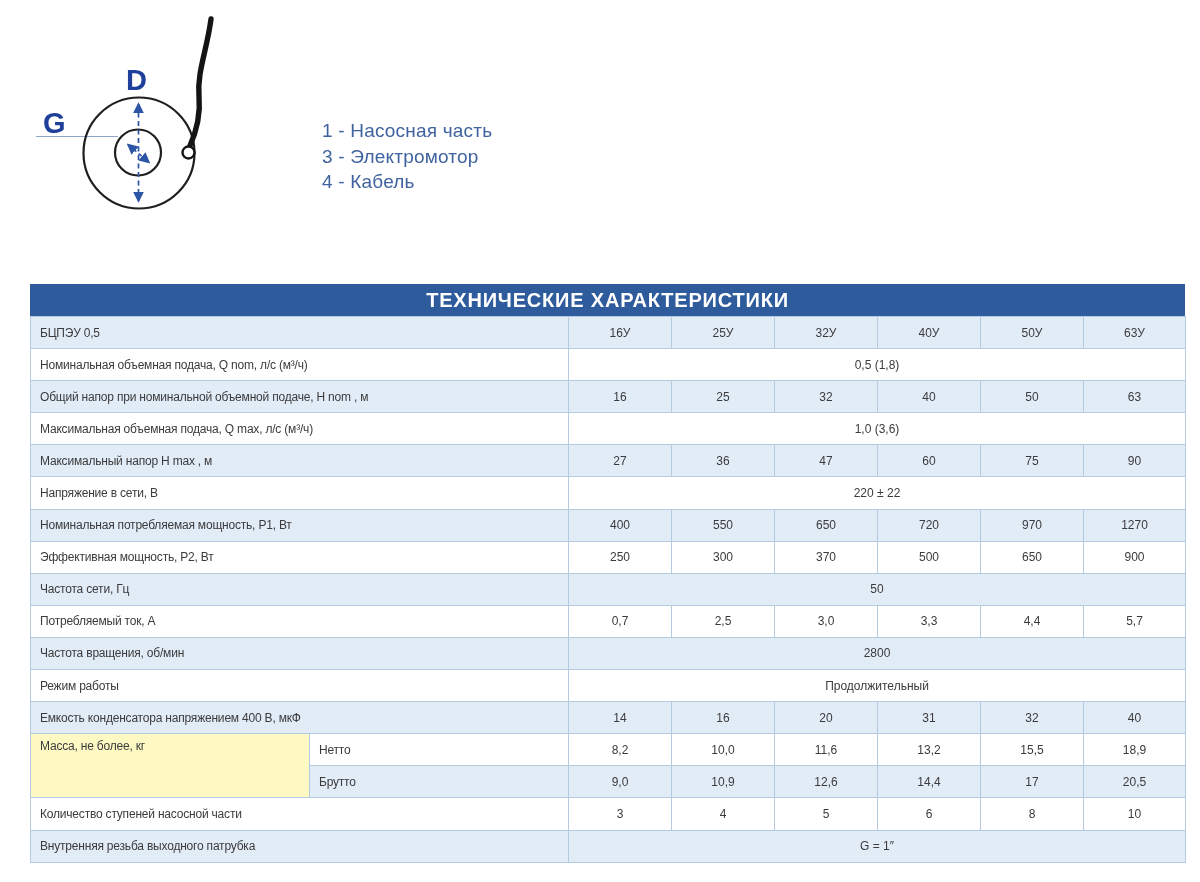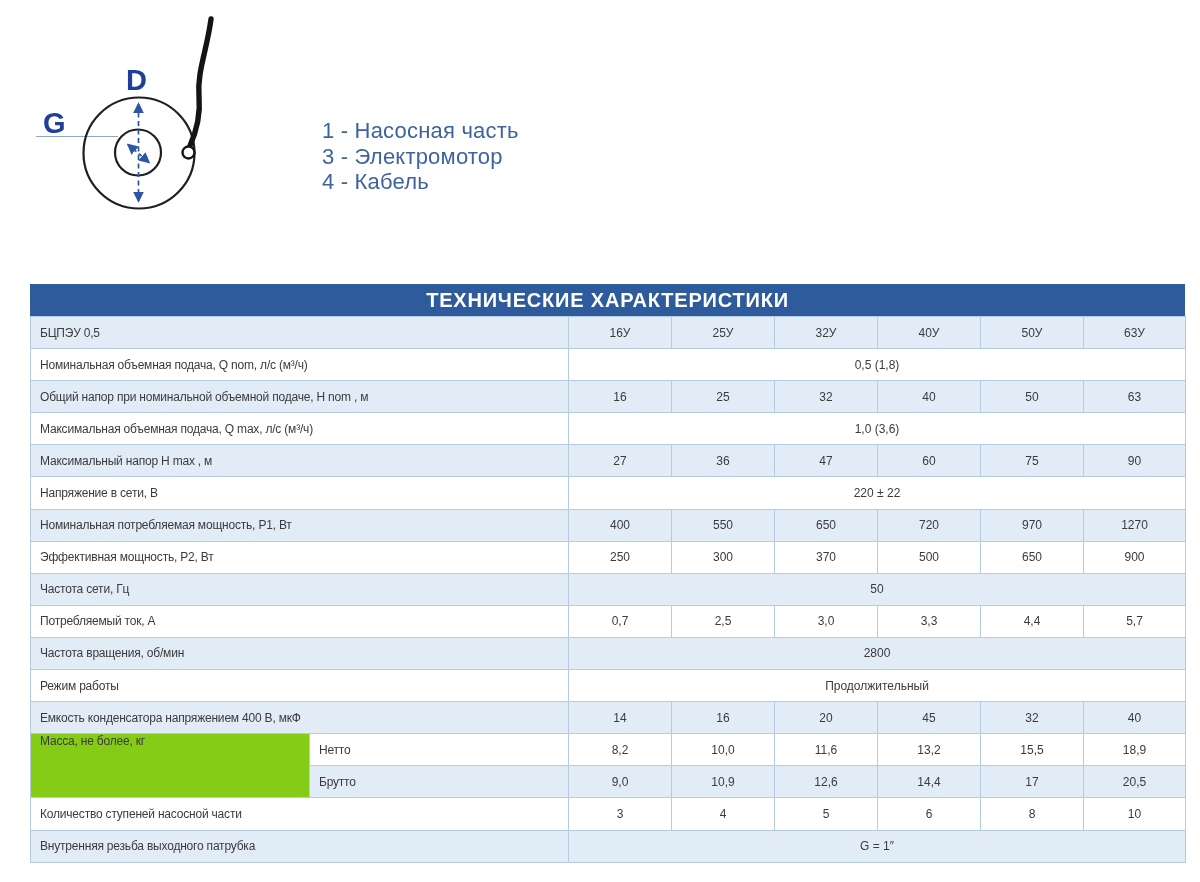--- a/index.html
+++ b/index.html
@@ -6,21 +6,21 @@
   .canvas {
     position:relative; width:1200px; height:882px; background:#ffffff;
     font-family:"Liberation Sans", sans-serif; overflow:hidden;
   }
 
   
   .diagram-svg { position:absolute; left:0; top:0; }
 
   
   .legend {
-    position:absolute; color:#3f639e; font-size:22px; line-height:25.6px;
+    position:absolute; color:#3f639e; font-size:19px; line-height:25.6px;
     letter-spacing:0.2px; white-space:pre;
   }
   .legend-left  { left:322px; top:118px; }
   .legend-right { left:628px; top:118px; }
 
   
   .table-wrap { position:absolute; left:30px; top:284px; width:1155px; }
   .table-title {
     height:32px; background:#2d5b9b; color:#ffffff;
     display:flex; align-items:center; justify-content:center;
@@ -30,21 +30,21 @@
     border-collapse:collapse; table-layout:fixed; width:1155px;
     font-size:12px; color:#3b3b3d;
   }
   table.spec td {
     border:1px solid #b5cbe2; height:31.1px; padding:0;
     background:#ffffff; overflow:hidden; white-space:nowrap;
   }
   table.spec td.lbl { text-align:left; padding-left:9px; letter-spacing:-0.2px; }
   table.spec td.val { text-align:center; }
   table.spec tr.alt td { background:#e2ecf7; }
-  table.spec td.keep-white { background:#84cc16; vertical-align:top; }
+  table.spec td.keep-white { background:#fef9c3; vertical-align:top; padding-top:5px; }
 </style>
 </head>
 <body>
 
 <div class="canvas">
 
   <svg class="diagram-svg" width="290" height="240" viewBox="0 0 290 240">
     <defs>
       <marker id="arrB" viewBox="0 0 10 10" refX="8.5" refY="5" markerWidth="6.5" markerHeight="6.5" orient="auto-start-reverse">
         <path d="M0,0 L10,5 L0,10 z" fill="#2d55a5"></path>
@@ -160,21 +160,21 @@
           </tr>
           <tr>
             <td class="lbl" colspan="2">Режим работы</td>
             <td class="val" colspan="6">Продолжительный</td>
           </tr>
           <tr class="alt">
             <td class="lbl" colspan="2">Емкость конденсатора напряжением 400 В, мкФ</td>
             <td class="val">14</td>
             <td class="val">16</td>
             <td class="val">20</td>
-            <td class="val">45</td>
+            <td class="val">31</td>
             <td class="val">32</td>
             <td class="val">40</td>
           </tr>
           <tr>
             <td class="lbl keep-white" rowspan="2">Масса, не более, кг</td>
             <td class="lbl">Нетто</td>
             <td class="val">8,2</td>
             <td class="val">10,0</td>
             <td class="val">11,6</td>
             <td class="val">13,2</td>

